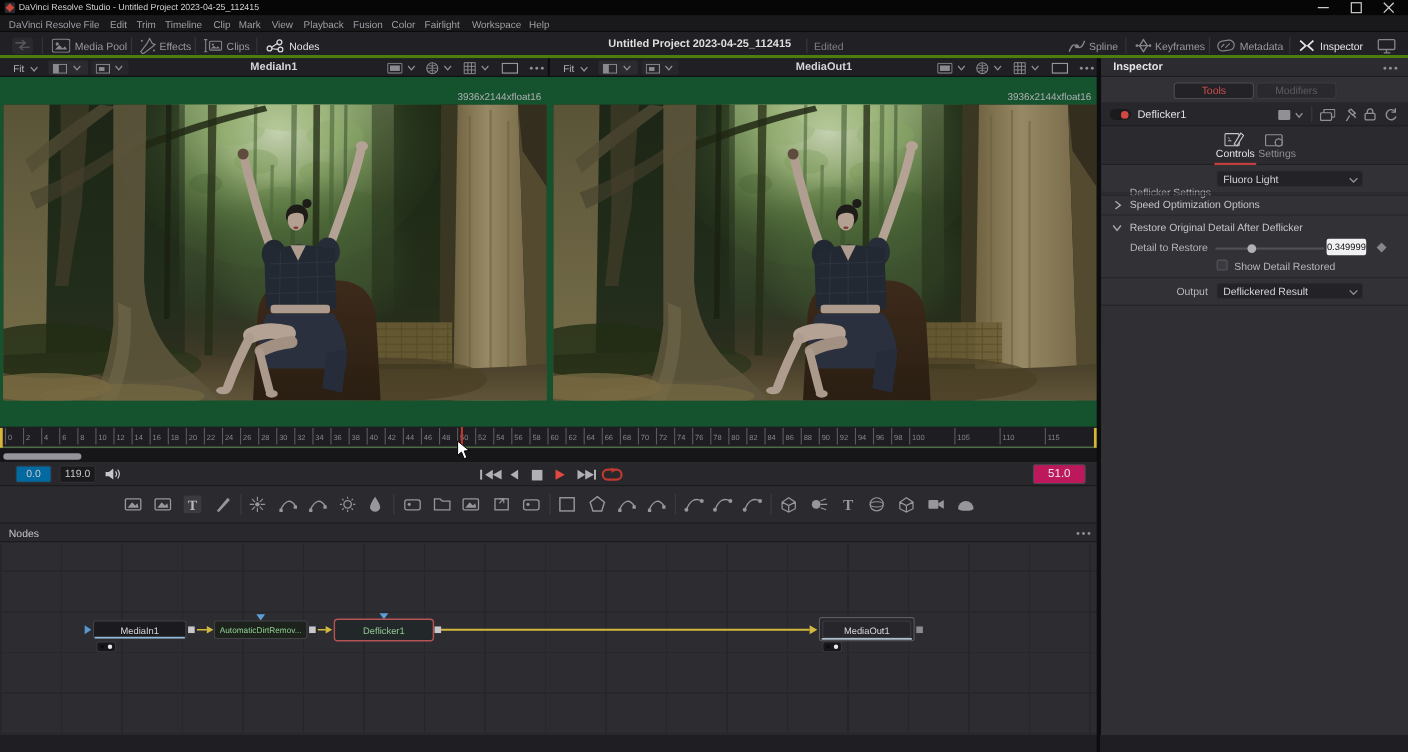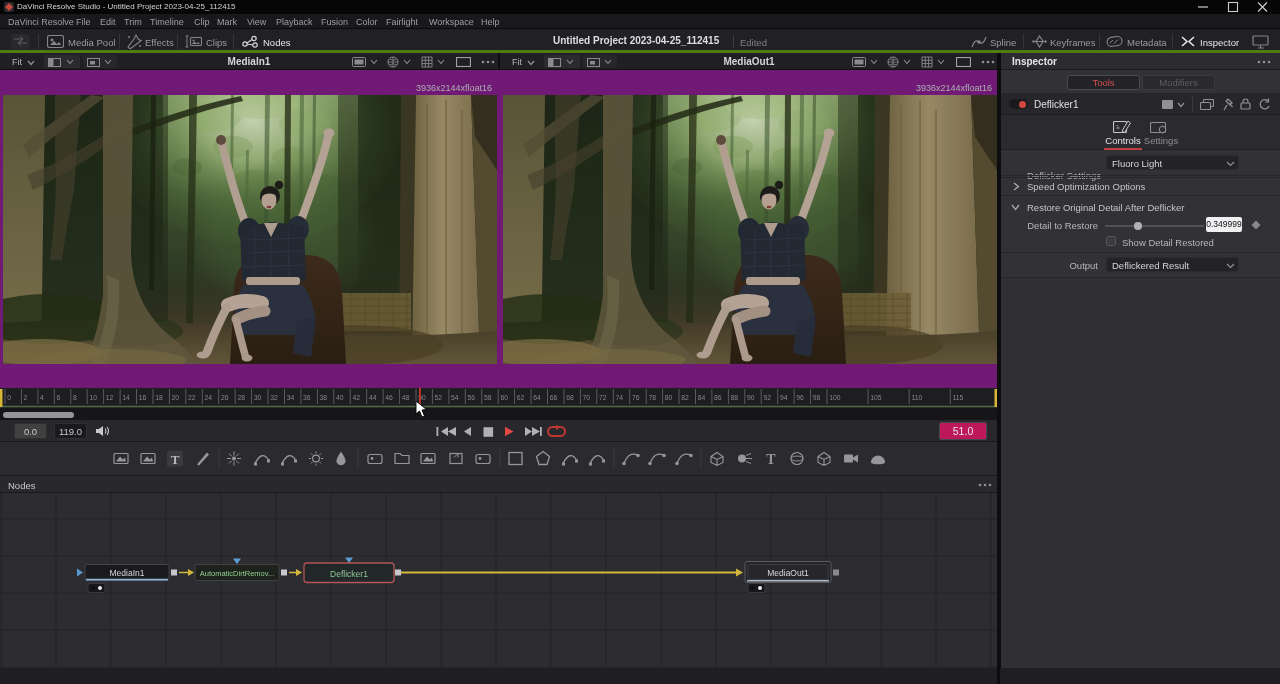--- a/index.html
+++ b/index.html
@@ -199,21 +199,21 @@
       <svg class="abs" style="left:456px;top:4px" width="15" height="10">
         <rect x="0.5" y="0.5" width="14" height="9" fill="none" stroke="#a0a0a5" stroke-width="1.2"></rect>
       </svg>
       <svg class="abs" style="left:481px;top:7px" width="14" height="4">
         <circle cx="2" cy="2" r="1.3" fill="#909095"></circle>
         <circle cx="7" cy="2" r="1.3" fill="#909095"></circle>
         <circle cx="12" cy="2" r="1.3" fill="#909095"></circle>
       </svg>
     </div>
     <div class="abs" style="left:498px;top:53px;width:2px;height:335px;background:#0e0e10"></div>
-    <div class="abs" style="left:0;top:70px;width:998px;height:318px;background:#701a75">
+    <div class="abs" style="left:0;top:70px;width:998px;height:318px;background:#14532d">
       <span class="txt" style="left:416px;top:13px;font-size:9px;color:#aeaeb3">3936x2144xfloat16</span>
       <span class="txt" style="left:916px;top:13px;font-size:9px;color:#aeaeb3">3936x2144xfloat16</span>
       <div class="abs" style="left:3px;top:25px;filter:blur(0.7px) saturate(0.92)">
         <svg width="494" height="269" viewBox="0 0 494 269" style="display:block">
 <defs>
 <linearGradient id="bga" x1="0" y1="0" x2="0" y2="1">
 <stop offset="0" stop-color="#222d1a"></stop>
               <stop offset="0.4" stop-color="#27351f"></stop>
 <stop offset="0.65" stop-color="#2d3a24"></stop>
               <stop offset="0.82" stop-color="#433e29"></stop>
@@ -618,21 +618,21 @@
         <rect x="419" y="0" width="1.8" height="20" fill="#c8372e"></rect>
       </svg>
     </div>
     <svg class="abs" style="left:415px;top:400px;z-index:60" width="14" height="19">
       <path d="M1 1 L1 14 L4.5 11 L7 17 L9.5 16 L7 10 L11.5 9.5 Z" fill="#fff" stroke="#000" stroke-width="0.9"></path>
     </svg>
     <div class="abs" style="left:0;top:408px;width:998px;height:12px;background:#161618">
       <div class="abs" style="left:3px;top:4px;width:71px;height:6px;background:#94949a;border-radius:3px"></div>
     </div>
     <div class="abs" style="left:0;top:420px;width:998px;height:22px;background:#28282c;border-bottom:1px solid #1a1a1d">
-      <div class="abs" style="left:14px;top:3px;width:33px;height:16px;background:#404040;border:1px solid #303034;border-radius:2px;color:#c8c8cc;font-size:9.5px;text-align:center;line-height:15px">0.0</div>
+      <div class="abs" style="left:14px;top:3px;width:33px;height:16px;background:#0369a1;border:1px solid #303034;border-radius:2px;color:#c8c8cc;font-size:9.5px;text-align:center;line-height:15px">0.0</div>
       <div class="abs" style="left:54px;top:3px;width:33px;height:16px;background:#1a1a1d;border:1px solid #303034;border-radius:2px;color:#c8c8cc;font-size:9.5px;text-align:center;line-height:15px">119.0</div>
       <svg class="abs" style="left:95px;top:5px" width="15" height="12">
         <path d="M1 4 h3 L8 1 V11 L4 8 H1 Z" fill="#c8c8cc"></path>
         <path d="M10 3.5 Q12 6 10 8.5 M12 2 Q15 6 12 10" stroke="#c8c8cc" fill="none" stroke-width="1.1"></path>
       </svg>
       <svg class="abs" style="left:435px;top:5px" width="135" height="13">
         <rect x="1.5" y="2" width="1.8" height="9" fill="#b0b0b5"></rect>
         <path d="M13 2 L6 6.5 L13 11 Z M13 6.5 L21 2 V11 Z" fill="#b0b0b5"></path>
         <path d="M36 2 L29 6.5 L36 11 Z" fill="#b0b0b5"></path>
         <rect x="48.5" y="2.2" width="9.6" height="9.6" fill="#b0b0b5"></rect>

